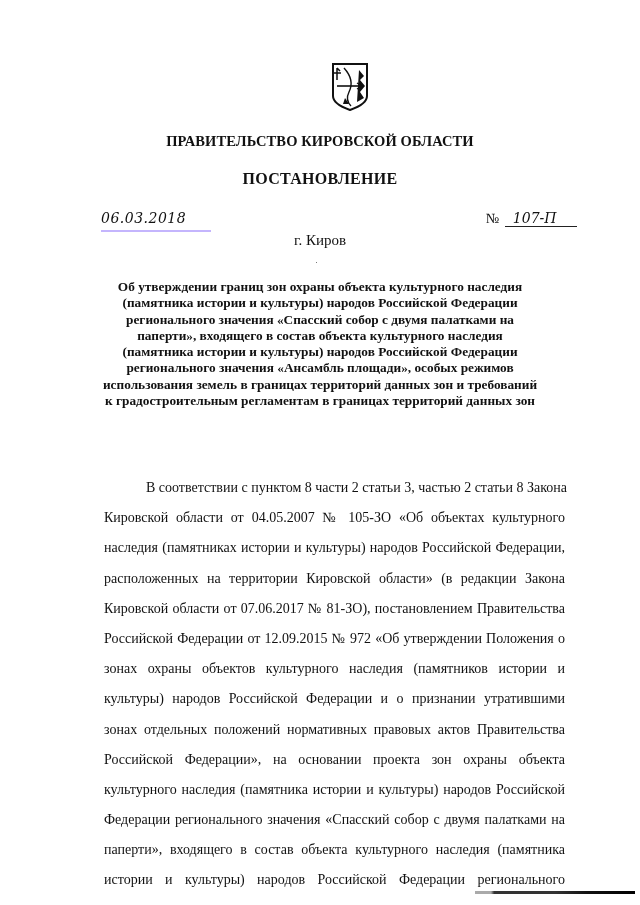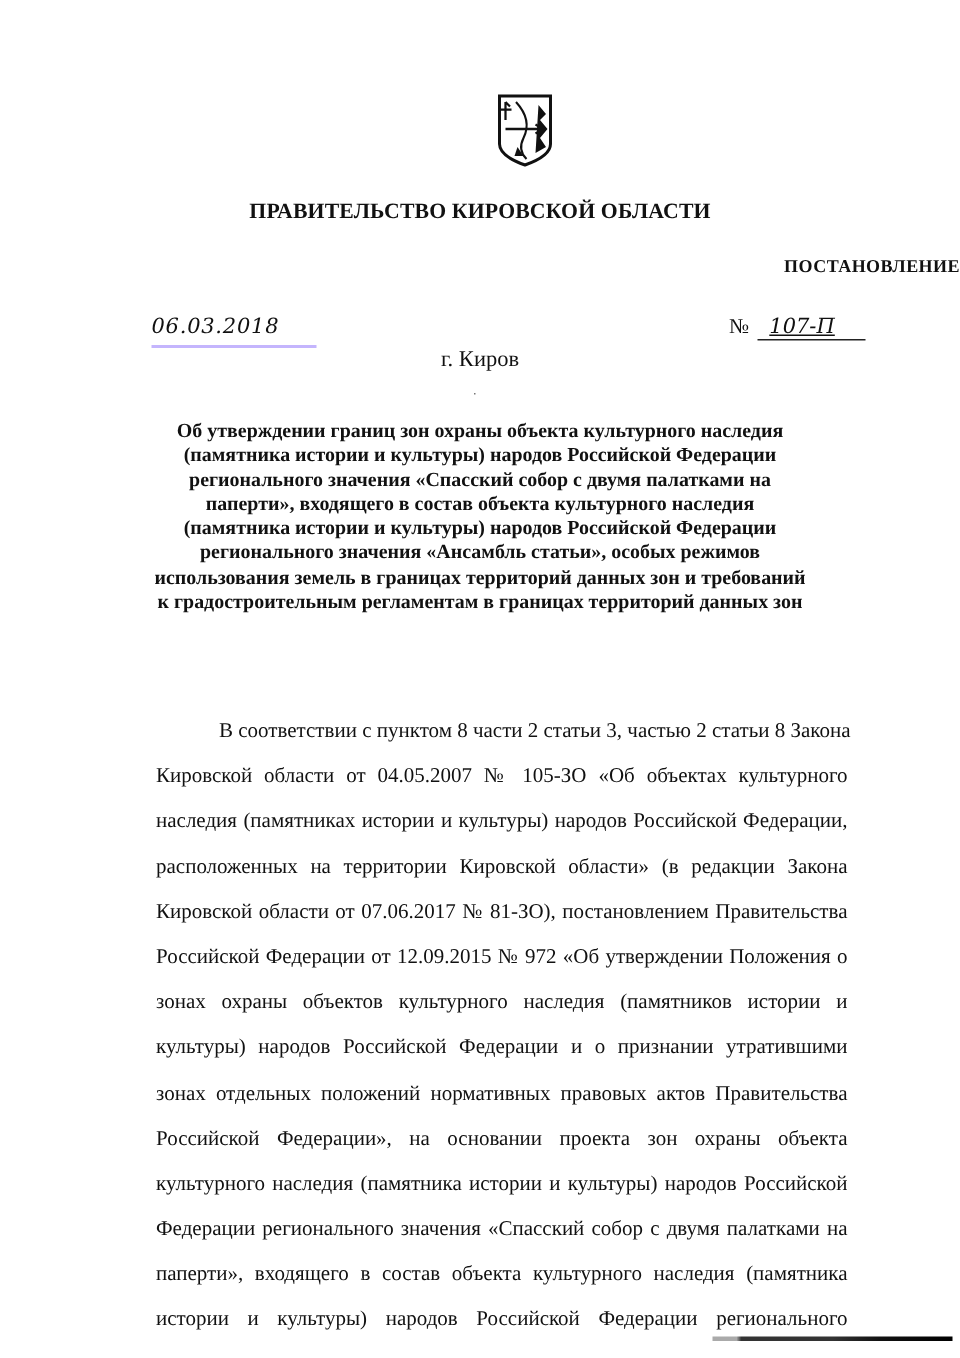--- a/index.html
+++ b/index.html
@@ -2,30 +2,30 @@
 <html><head>
 <meta charset="utf-8">
 <style>
   html, body { margin: 0; padding: 0; background: #ffffff; }
   body { width: 640px; height: 905px; position: relative; overflow: hidden;
          font-family: "Liberation Serif", "DejaVu Serif", serif; color: #111; }
   .page { position: absolute; left: 0; top: 0; width: 640px; height: 905px; background: #fff; }
   .emblem { position: absolute; left: 331px; top: 62px; width: 38px; height: 50px; }
   .gov { position: absolute; left: 0; width: 640px; top: 133px; text-align: center;
          font-weight: bold; font-size: 14.5px; letter-spacing: 0.1px; }
-  .doctype { position: absolute; left: 0; width: 640px; top: 170px; text-align: right;
-             font-weight: bold; font-size: 12px; letter-spacing: 0.3px; }
+  .doctype { position: absolute; left: 0; width: 640px; top: 170px; text-align: center;
+             font-weight: bold; font-size: 16px; letter-spacing: 0.3px; }
   .date { position: absolute; left: 101px; top: 210px; width: 110px; height: 20px;
           border-bottom: 2px solid #c4b5fd; font-style: italic;
           font-family: "DejaVu Serif", serif; font-size: 14px; letter-spacing: 0.5px; }
   .num-wrap { position: absolute; left: 486px; top: 210px; height: 20px; font-size: 14px; }
   .num-sign { display: inline-block; vertical-align: bottom; margin-right: 2px; }
   .num-val { display: inline-block; width: 72px; border-bottom: 1px solid #222;
              font-style: italic; font-family: "DejaVu Serif", serif; font-size: 14px;
-             padding-left: 8px; box-sizing: border-box; text-decoration: underline; }
+             padding-left: 8px; box-sizing: border-box; }
   .city { position: absolute; left: 0; width: 640px; top: 232px; text-align: center; font-size: 15px; }
   .title-block { position: absolute; left: 100px; width: 440px; top: 279px; text-align: center;
                  font-weight: bold; font-size: 13.3px; line-height: 16.3px; }
   .title-block div { white-space: nowrap; }
   .body-text { position: absolute; left: 104px; width: 461px; top: 457px; font-size: 14px;
                line-height: 30.2px; text-align: justify; }
   .body-text .ln { display: block; text-align: justify; text-align-last: justify; white-space: nowrap; height: 30.2px; }
   .body-text .ln.first { padding-left: 42px; margin-top: 16px; }
   .footer-line { position: absolute; left: 475px; top: 891px; width: 160px; height: 3px;
                  background: linear-gradient(to right, #aaa 0%, #aaa 10%, #333 12%, #333 50%, #111 70%, #000 100%); }
@@ -59,21 +59,21 @@
   </div>
 
   <div class="city">г. Киров</div>
 
   <div class="title-block">
     <div>Об утверждении границ зон охраны объекта культурного наследия</div>
     <div>(памятника истории и культуры) народов Российской Федерации</div>
     <div>регионального значения «Спасский собор с двумя палатками на</div>
     <div>паперти», входящего в состав объекта культурного наследия</div>
     <div>(памятника истории и культуры) народов Российской Федерации</div>
-    <div>регионального значения «Ансамбль статьи», особых режимов</div>
+    <div>регионального значения «Ансамбль площади», особых режимов</div>
     <div>использования земель в границах территорий данных зон и требований</div>
     <div>к градостроительным регламентам в границах территорий данных зон</div>
   </div>
 
   <div class="body-text">
     <span class="ln first">В соответствии с пунктом 8 части 2 статьи 3, частью 2 статьи 8 Закона</span>
     <span class="ln">Кировской области от 04.05.2007 № 105-ЗО «Об объектах культурного</span>
     <span class="ln">наследия (памятниках истории и культуры) народов Российской Федерации,</span>
     <span class="ln">расположенных на территории Кировской области» (в редакции Закона</span>
     <span class="ln">Кировской области от 07.06.2017 № 81-ЗО), постановлением Правительства</span>

